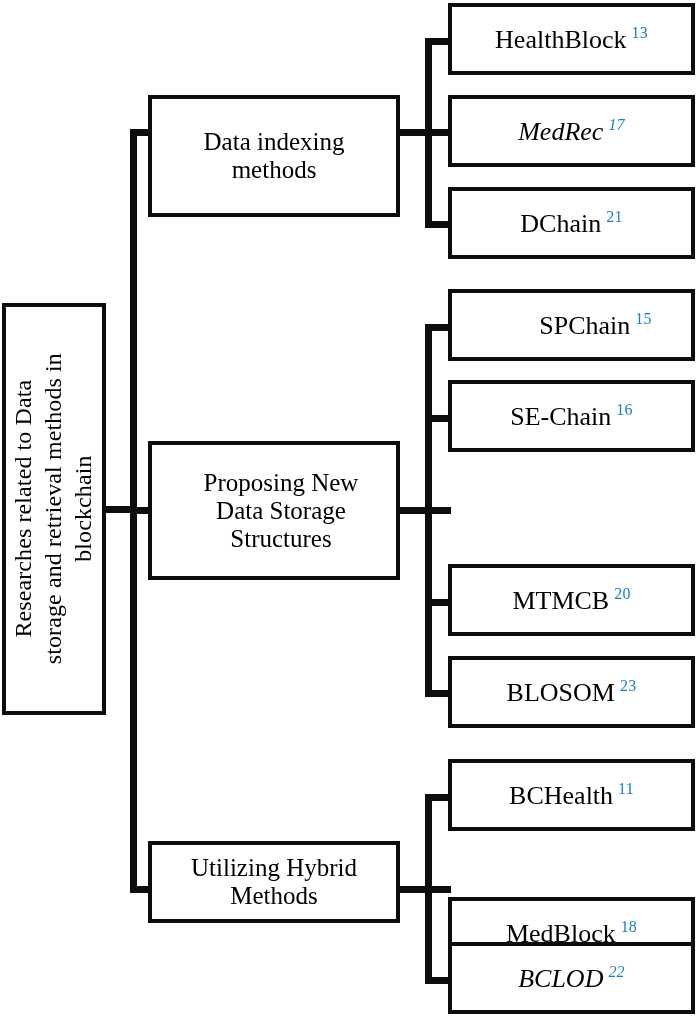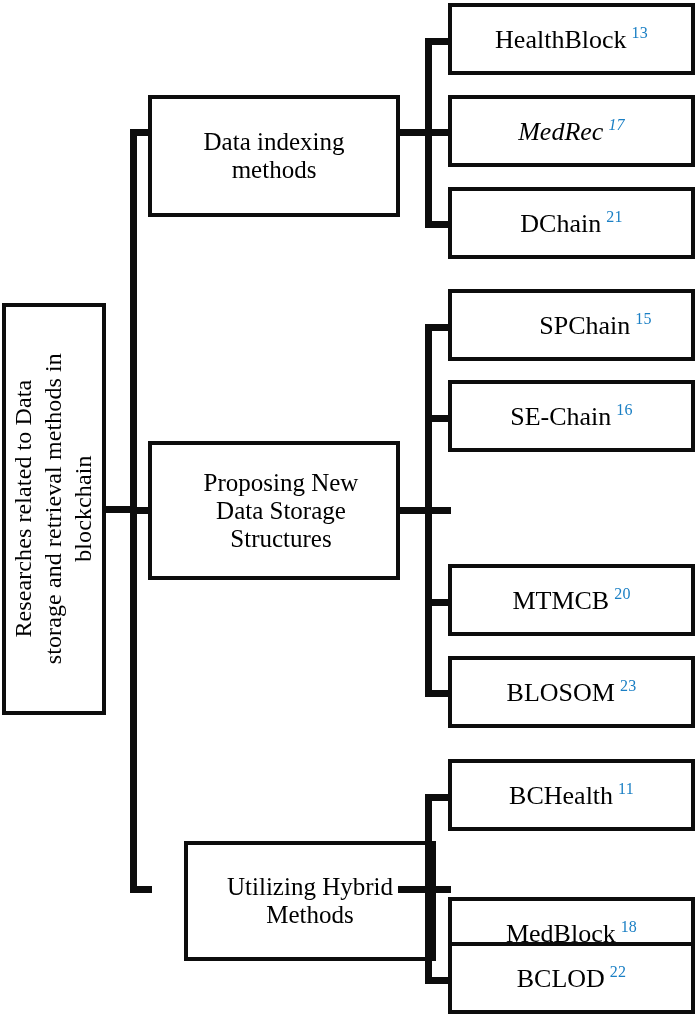--- a/index.html
+++ b/index.html
@@ -58,21 +58,21 @@
 
   
   .branch-node {
     left: 148px;
     width: 252px;
     font-size: 25px;
     padding: 0 8px;
   }
   .branch-indexing   { top: 71px;  height: 122px; margin-top: 24px; }
   .branch-structures { top: 441px; height: 139px; padding-left: 22px; }
-  .branch-hybrid     { top: 841px; height: 120px; margin-left: 36px; }
+  .branch-hybrid     { top: 841px; height: 82px; }
 
   
   .leaf-node {
     left: 448px;
     width: 247px;
     height: 72px;
     font-size: 26px;
   }
   .leaf-label {
     white-space: nowrap;
@@ -200,19 +200,19 @@
   <div class="node leaf-node" style="top:759px;">
     <span class="leaf-label">
       <span>BCHealth</span><span class="ref">11</span>
     </span>
   </div>
   <div class="node leaf-node" style="top:897px;">
     <span class="leaf-label">
       <span>MedBlock</span><span class="ref">18</span>
     </span>
   </div>
-  <div class="node leaf-node" style="top:942px;">
+  <div class="node leaf-node" style="top:942px;font-style:italic;">
     <span class="leaf-label">
       <span>BCLOD</span><span class="ref">22</span>
     </span>
   </div>
 
 </div>
 
 </body></html>

